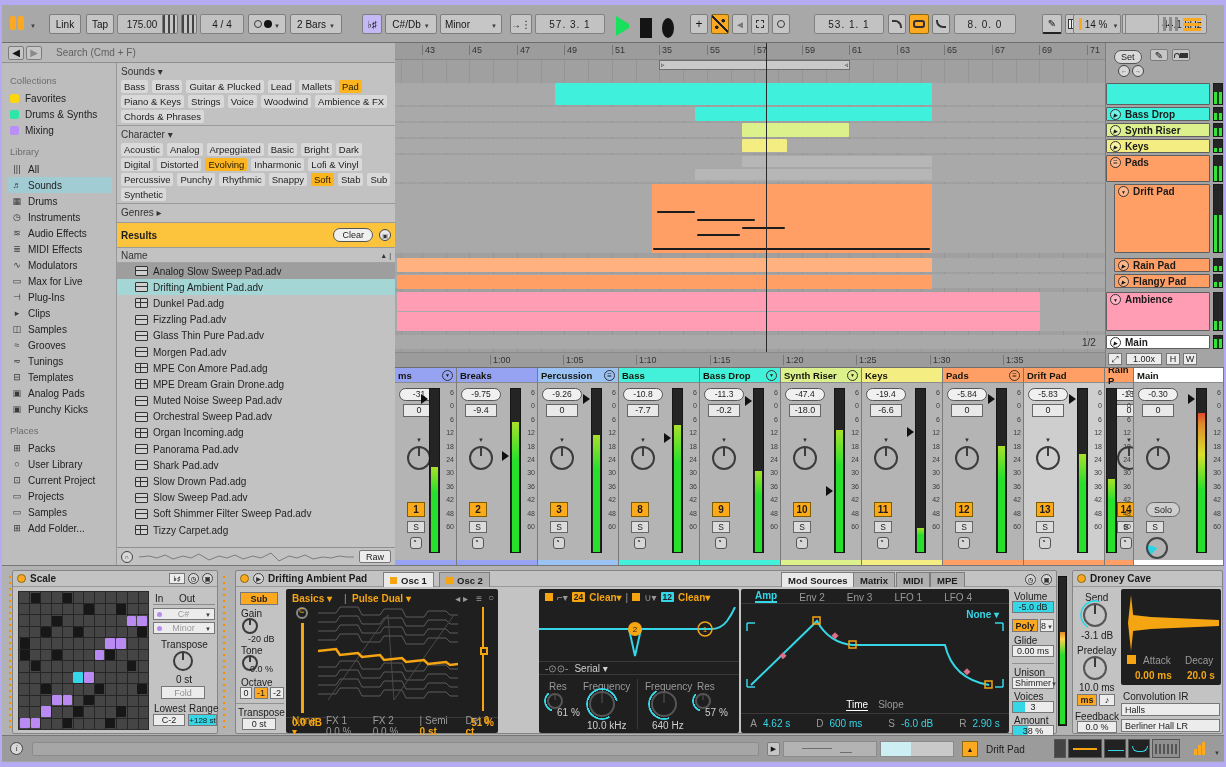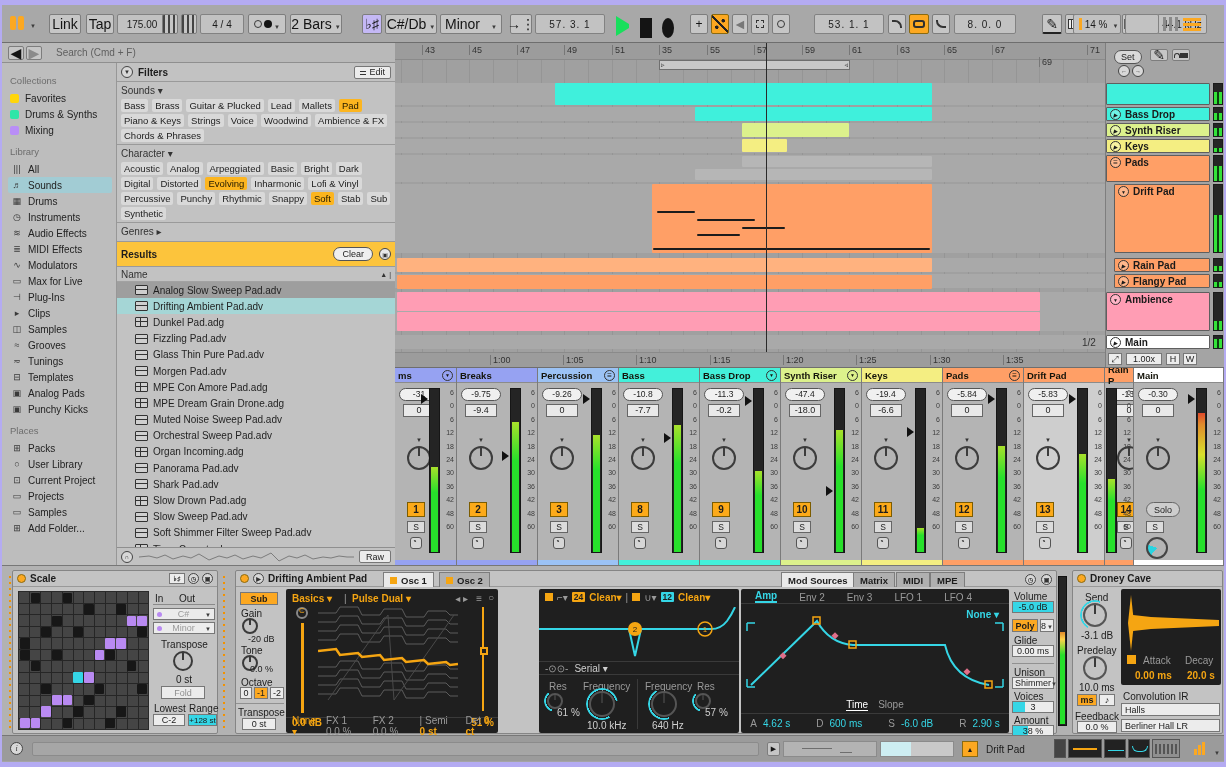--- a/index.html
+++ b/index.html
@@ -3,21 +3,21 @@
 <meta charset="utf-8">
 <style>
 *{box-sizing:border-box;margin:0;padding:0}
 body{width:1226px;height:767px;position:relative;overflow:hidden;background:#b4abf2;
   font-family:"Liberation Sans",sans-serif;color:#1c1c1c;font-size:10px;}
 #base{position:absolute;left:2px;top:5px;width:1222px;height:757px;background:#a4a4a4}
 
 
 #transport{position:absolute;left:2px;top:5px;width:1222px;height:38px;background:#a8a8a8;border-bottom:1px solid #6e6e6e}
 #transport>*{position:absolute;top:9px;height:20px}
-.btn{background:#c6c6c6;border:1px solid #7d7d7d;border-radius:2px;display:flex;align-items:center;justify-content:center;font-size:14px;color:#141414;cursor:default}
+.btn{background:#c6c6c6;border:1px solid #7d7d7d;border-radius:2px;display:flex;align-items:center;justify-content:center;font-size:10px;color:#141414;cursor:default}
 .vbox{background:#c2c2c2;border:1px solid #828282;border-radius:2px;display:flex;align-items:center;justify-content:center;font-size:10px}
 .on{background:#fca821;border-color:#8a6a10}
 .caret:after{content:"▼";font-size:6px;color:#3c3c3c}
 .logo i{display:inline-block;width:6px;height:14px;background:#fca821;border-radius:2px;margin-right:2px}
 .stripes{background:repeating-linear-gradient(90deg,#444 0 2px,#c6c6c6 2px 5px)}
 .tri{width:0;height:0;border-left:13px solid #18df5c;border-top:8px solid transparent;border-bottom:8px solid transparent}
 .sq{width:12px;height:12px;background:#141414}
 .cir{width:12px;height:12px;background:#141414;border-radius:50%}
 .oline{width:11px;height:11px;border:2px solid #3a3a3a;border-radius:50%}
 .looprect{width:12px;height:8px;border:2px solid #2f2f2f;border-radius:3px}
@@ -335,28 +335,20 @@
         </div>
         <div class="sitem">
           <span class="gly">⊞</span>
           <span>Add Folder...</span>
         </div>
       </div>
     </div>
   </div>
 
 <div id="fpane">
-  <div class="fhdr">
-    <span class="circ">▼</span>
-    <b style="margin-left:5px;font-size:10px">Filters</b>
-    <span class="wbox" style="margin-left:auto;height:13px;padding:0 5px;gap:3px;border-radius:2px">
-        <i style="width:6px;height:6px;background:repeating-linear-gradient(0deg,#333 0 1px,transparent 1px 3px)"></i>
-        <span>Edit</span>
-      </span>
-  </div>
   <div class="lblrow"><span>Sounds</span> ▾</div>
   <div class="chips">
 
   <span class="chip dim">Bass</span>
       <span class="chip dim">Brass</span>
       <span class="chip dim">Guitar &amp; Plucked</span>
       <span class="chip dim">Lead</span>
       <span class="chip dim">Mallets</span>
       <span class="chip on">Pad</span>
       <span class="chip">Piano &amp; Keys</span>
@@ -518,21 +510,21 @@
       <span class="barnum" style="left: 169px;">49</span>
       <span class="barnum" style="left: 217px;">51</span>
       <span class="barnum" style="left: 264px;">35</span>
       <span class="barnum" style="left: 312px;">55</span>
       <span class="barnum" style="left: 359px;">57</span>
       <span class="barnum" style="left: 407px;">59</span>
       <span class="barnum" style="left: 454px;">61</span>
       <span class="barnum" style="left: 502px;">63</span>
       <span class="barnum" style="left: 549px;">65</span>
       <span class="barnum" style="left: 597px;">67</span>
-      <span class="barnum" style="left: 644px; margin-top: 12px;">69</span>
+      <span class="barnum" style="left: 644px;">69</span>
       <span class="barnum" style="left: 692px;">71</span>
     </div>
   <div id="loopbar" style="left:264px;width:191px">
       <span>▹</span>
       <span>◃</span>
     </div>
   <div>
 
   <div class="clip notes" style="left: 160px; top: 40px; width: 377px; height: 22px; background: rgb(63, 240, 220);"></div>
       <div class="clip notes" style="left: 300px; top: 64px; width: 237px; height: 14px; background: rgb(63, 240, 220);"></div>

